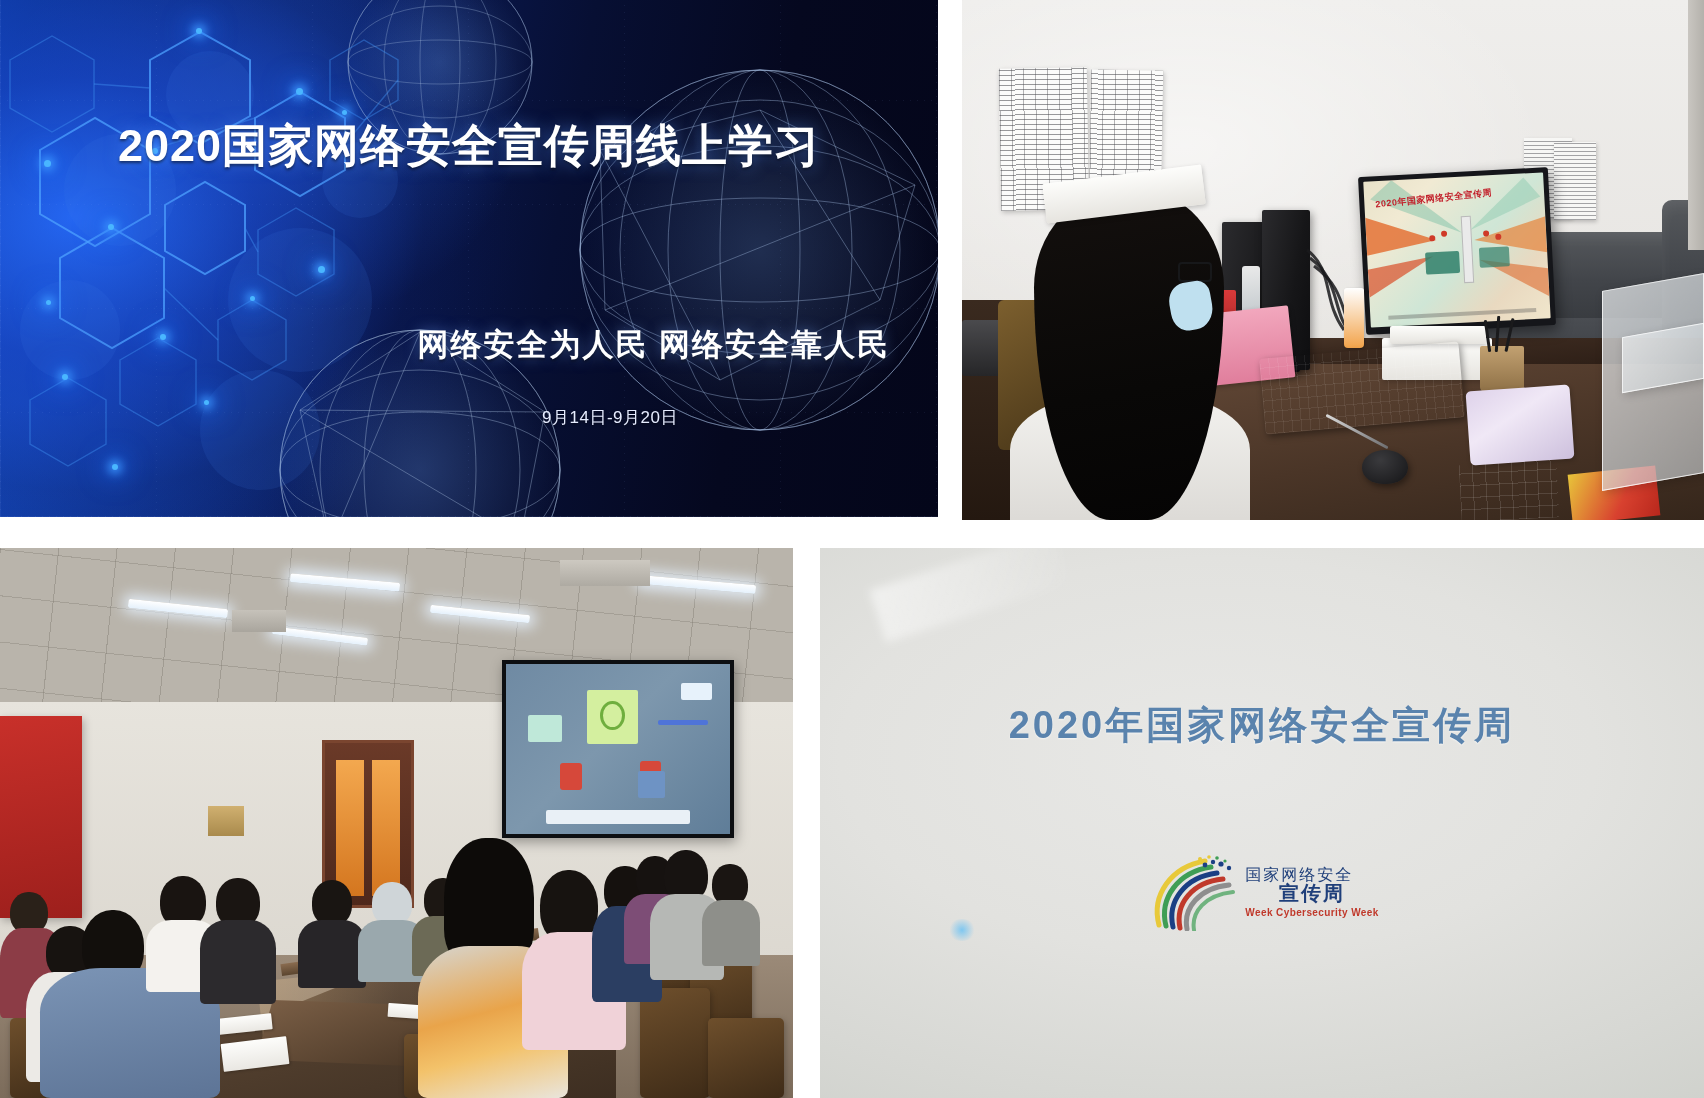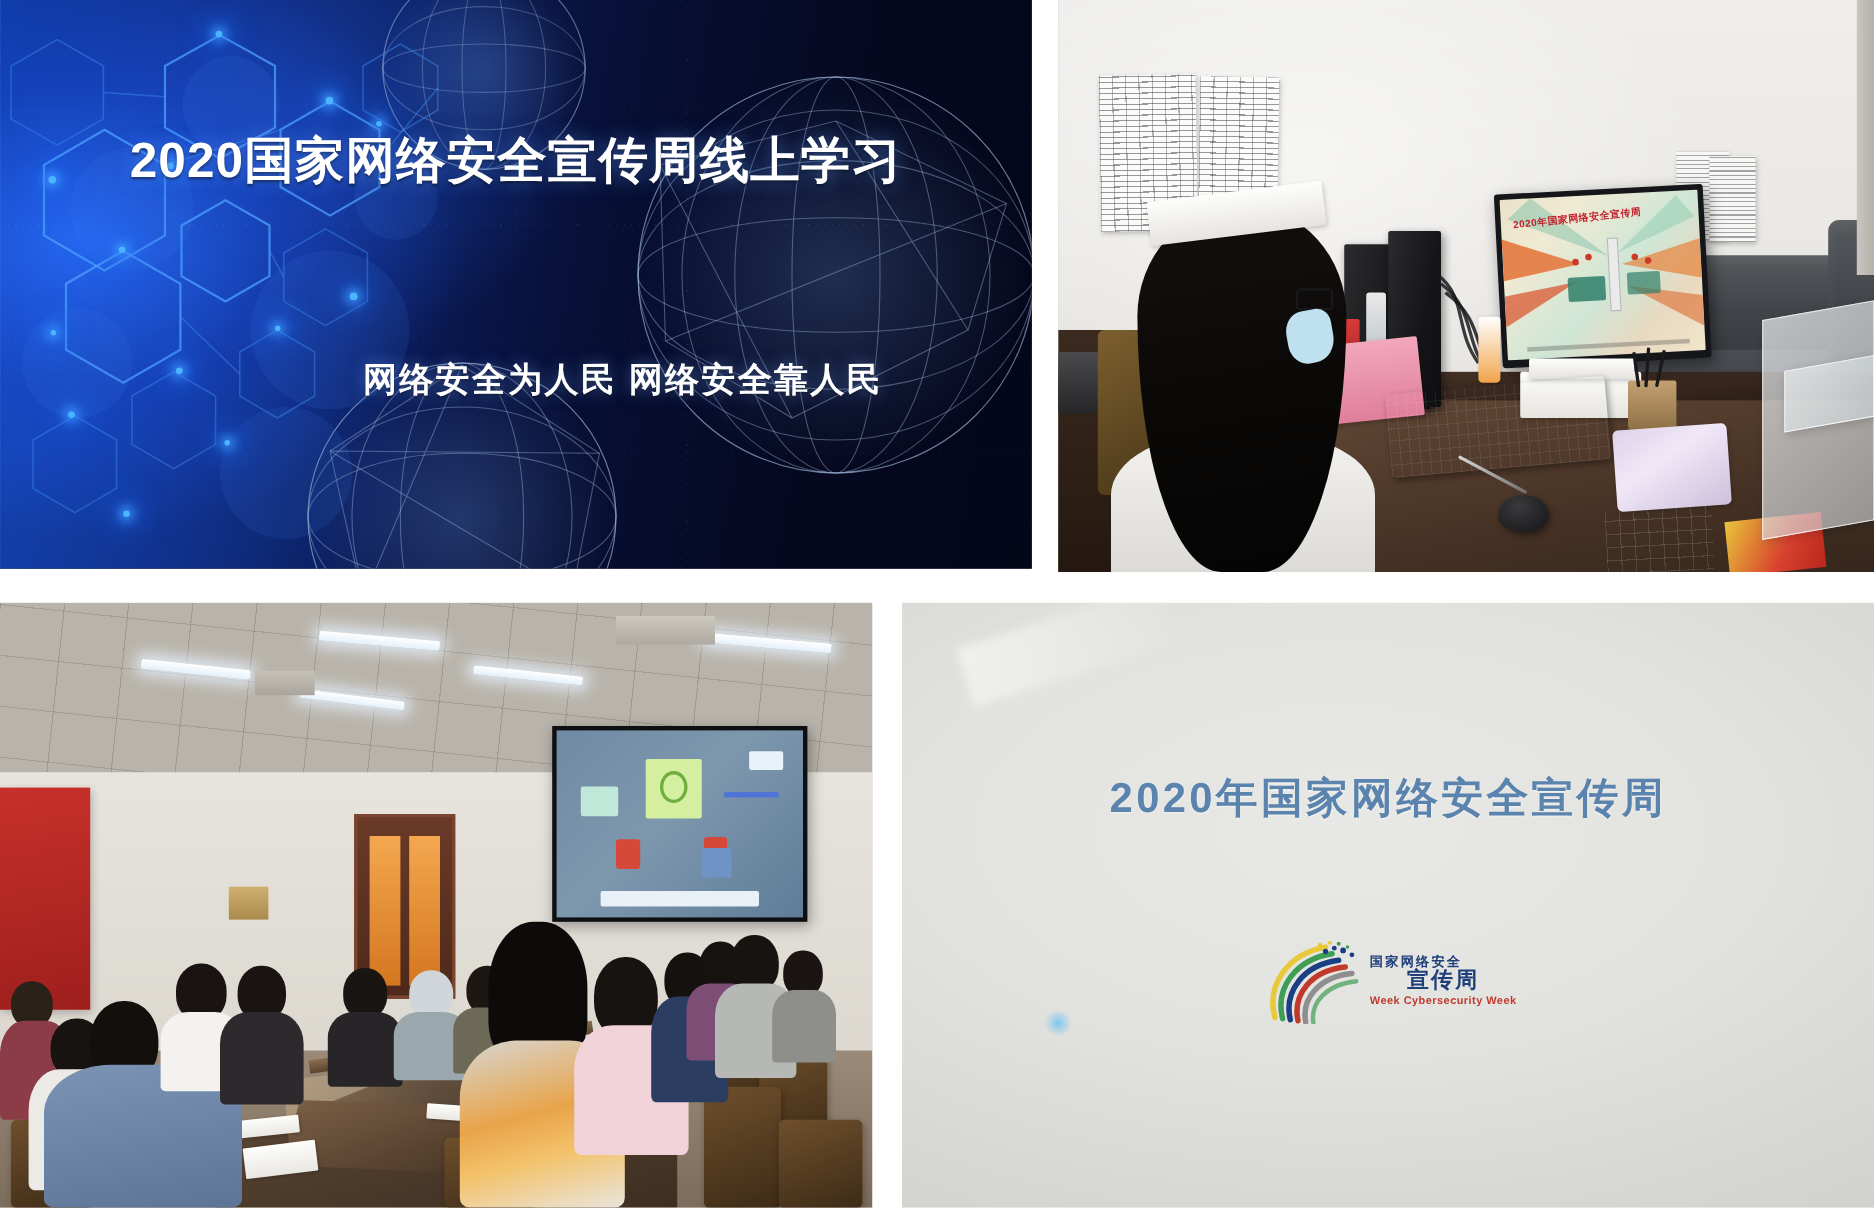--- a/index.html
+++ b/index.html
@@ -45,21 +45,21 @@
 
   .slide-title {
     position:absolute; left:0; right:0; top:116px;
     text-align:center; color:#ffffff;
     font-size:45px; font-weight:bold; letter-spacing:1px;
     text-shadow:0 0 16px rgba(90,150,255,.55), 0 2px 3px rgba(0,0,0,.6);
     white-space:nowrap;
   }
   .slide-slogan {
     position:absolute; left:330px; width:560px; top:324px;
-    text-align:left; color:#ffffff;
+    text-align:right; color:#ffffff;
     font-size:31px; font-weight:bold; letter-spacing:2px;
     text-shadow:0 0 14px rgba(120,170,255,.5), 0 2px 3px rgba(0,0,0,.55);
     white-space:nowrap;
   }
   .slide-sub {
     position:absolute; left:330px; width:560px; top:375px;
     text-align:center; color:#f2f6ff;
     font-size:21px; font-weight:bold; letter-spacing:1px;
     text-shadow:0 1px 3px rgba(0,0,0,.55);
   }
@@ -180,21 +180,21 @@
   .wall-line2 {
     position:absolute; left:0; right:0; top:205px; text-align:center;
     color:#3e6f9f; font-size:45px; font-weight:bold; letter-spacing:3px;
     text-shadow:0 1px 2px rgba(255,255,255,.6);
   }
   .logo-wrap { position:absolute; left:0; right:0; top:305px; display:flex;
     flex-direction:column; align-items:center; }
   .logo-row { position:relative; display:flex; align-items:center; height:78px; }
   .logo-arc { position:relative; width:96px; height:78px; }
   .logo-text-block { margin-left:4px; }
-  .logo-cn1 { color:#1f3f7a; font-size:12px; font-weight:bold; letter-spacing:2px; line-height:1.08; }
+  .logo-cn1 { color:#1f3f7a; font-size:16px; font-weight:normal; letter-spacing:2px; line-height:1.08; }
   .logo-cn2 { color:#1f3f7a; font-size:20px; font-weight:bold; letter-spacing:2px; line-height:1.08;
     text-align:center; }
   .logo-en { color:#c0392b; font-size:10px; font-weight:bold; letter-spacing:.4px;
     margin-top:3px; text-align:center; }
   .blue-smudge { position:absolute; left:128px; bottom:-10px; width:28px; height:22px;
     border-radius:50%; background:radial-gradient(circle,#7fc7f0 0%, rgba(127,199,240,0) 70%); }
 </style>
 </head>
 <body>
 
@@ -280,20 +280,21 @@
     <div class="glow-dot" style="left:46px;top:300px;width:5px;height:5px;"></div>
     <div class="glow-dot" style="left:160px;top:334px;width:6px;height:6px;"></div>
     <div class="glow-dot" style="left:250px;top:296px;width:5px;height:5px;"></div>
     <div class="glow-dot" style="left:62px;top:374px;width:6px;height:6px;"></div>
     <div class="glow-dot" style="left:204px;top:400px;width:5px;height:5px;"></div>
     <div class="glow-dot" style="left:342px;top:110px;width:5px;height:5px;"></div>
     <div class="glow-dot" style="left:112px;top:464px;width:6px;height:6px;"></div>
 
     <div class="slide-title">2020国家网络安全宣传周线上学习</div>
     <div class="slide-slogan">网络安全为人民   网络安全靠人民</div>
+    <div class="slide-date">9月14日-9月20日</div>
   </div>
 
   <div class="panel" id="office-panel">
     <div class="wall"></div>
     <div class="wall-shadow"></div>
 
     <div class="sofa" style="left:455px;top:232px;width:290px;height:120px;"></div>
     <div class="sofa-seat" style="left:470px;top:318px;width:268px;height:64px;"></div>
     <div class="sofa" style="left:700px;top:200px;width:56px;height:190px;border-radius:10px;"></div>
 

